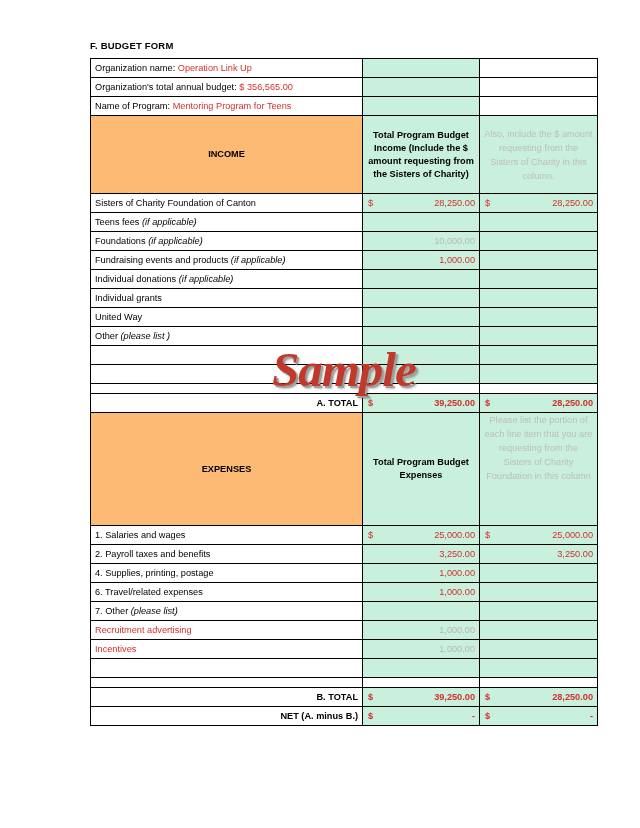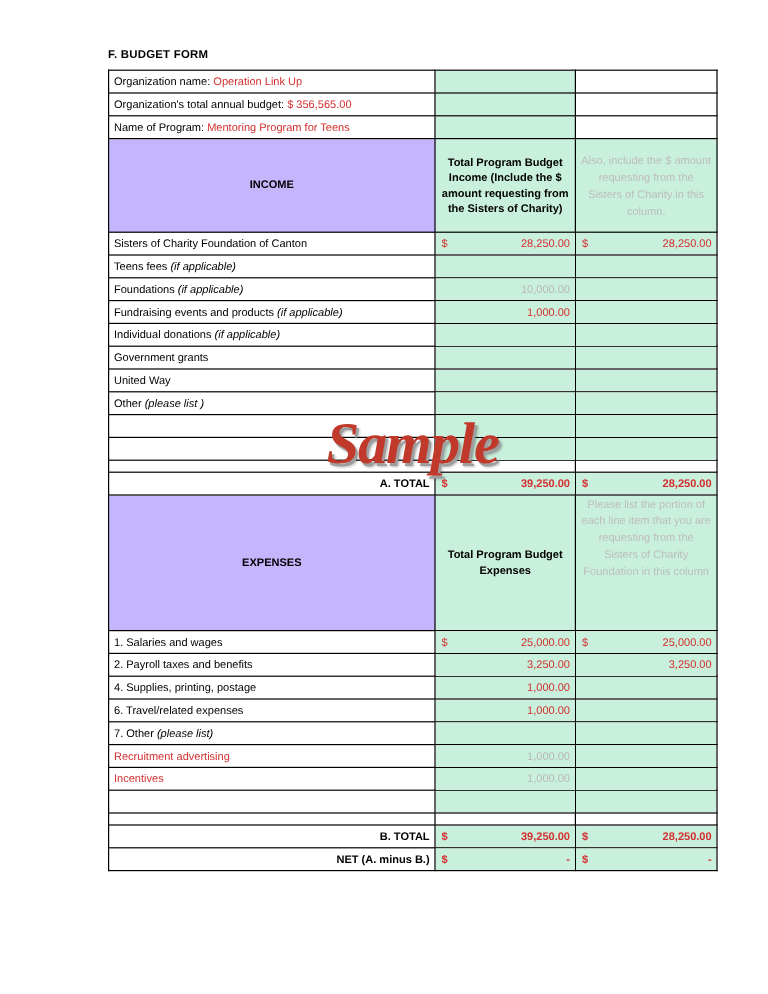--- a/index.html
+++ b/index.html
@@ -36,21 +36,21 @@
     font-size: 9.2px;
   }
   table.budget td {
     border: 1px solid #000000;
     height: 19px;
     padding: 0 4px;
     vertical-align: middle;
     box-sizing: border-box;
   }
   .green { background: #c9f0dc; }
-  .grey  { background: #c4b5fd; }
+  .grey  { background: #fdba74; }
   .white { background: #ffffff; }
 
   .lbl { font-size: 9.2px; }
   .red { color: #d32f2f; }
   .faded { color: #b8b8b8; }
   .ital { font-style: italic; }
   .bold { font-weight: bold; }
 
   
   .money {
@@ -204,21 +204,21 @@
         <td class="green money">
             <span class="sym red"></span>
             <span class="amt red"></span>
           </td>
         <td class="green money">
             <span class="sym red"></span>
             <span class="amt red"></span>
           </td>
       </tr>
       <tr>
-        <td class="white"><span>Government grants</span><span class="ital"></span></td>
+        <td class="white"><span>Individual grants</span><span class="ital"></span></td>
         <td class="green money">
             <span class="sym red"></span>
             <span class="amt red"></span>
           </td>
         <td class="green money">
             <span class="sym red"></span>
             <span class="amt red"></span>
           </td>
       </tr>
       <tr>

